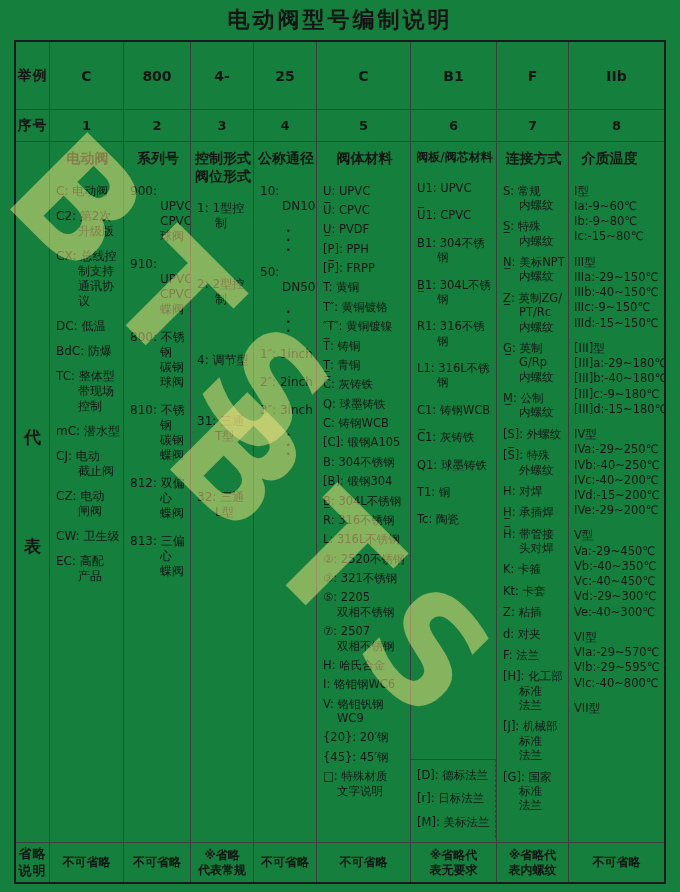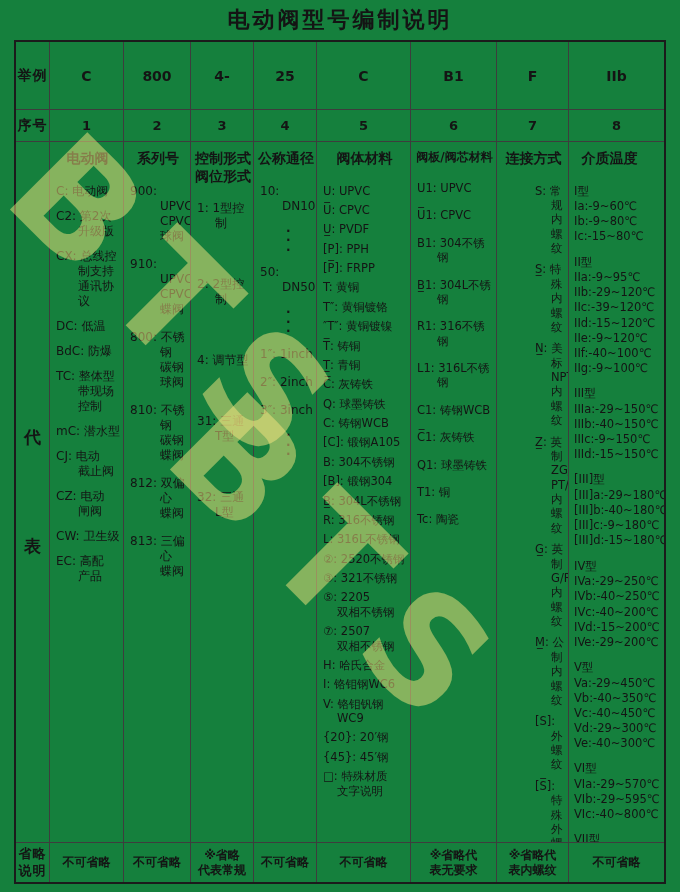--- a/index.html
+++ b/index.html
@@ -30,21 +30,21 @@
   .c1 .item{padding-left:22px;text-indent:-22px;margin-bottom:10px;}
   .c2 .item{padding-left:30px;text-indent:-30px;margin-bottom:13px;}
   .c3 .item{padding-left:18px;text-indent:-18px;margin-bottom:46px;}
   .c4 .item{margin-bottom:13px;padding-left:22px;text-indent:-22px;}
   .c4 .dots{line-height:0.8;margin:0 0 10px 0;padding-left:26px;text-indent:0;font-weight:bold;}
   .c5 .item{font-size:11.5px;margin-bottom:5px;padding-left:14px;text-indent:-14px;}
   .c6 .item{font-size:11.5px;margin-bottom:13px;padding-left:20px;text-indent:-20px;}
   .c6 .footer-box{margin-top:auto;border-top:1px solid #3d3d3d;border-right:1px dashed #3d3d3d;
                   margin-right:-3px;margin-left:-6px;padding:8px 2px 0 6px;}
   .c6 .footer-box .item{margin-bottom:9px;}
-  .c7 .item{font-size:11.5px;margin-bottom:7px;padding-left:16px;text-indent:-16px;margin-left:32px;}
+  .c7 .item{font-size:11.5px;margin-bottom:7px;padding-left:16px;text-indent:-16px;}
   .c8{padding-left:5px;padding-right:18px;}
   .grp{margin-bottom:10px;}
   .grp-label{font-size:11.5px;line-height:1.35;}
   .entry{font-size:11.5px;line-height:1.32;white-space:nowrap;}
   .wm{position:absolute;z-index:3;pointer-events:none;font-weight:bold;
       color:rgba(247,230,128,0.5);transform:rotate(45deg);transform-origin:left top;
       letter-spacing:26px;line-height:1;user-select:none;}
   .wm1{left:90px;top:110px;font-size:150px;}
   .wm2{left:250px;top:370px;font-size:150px;}
 </style>
@@ -206,20 +206,25 @@
           <div class="item">B1: 304不锈钢</div>
           <div class="item">B̲1: 304L不锈钢</div>
           <div class="item">R1: 316不锈钢</div>
           <div class="item">L1: 316L不锈钢</div>
           <div class="item">C1: 铸钢WCB</div>
           <div class="item">C̅1: 灰铸铁</div>
           <div class="item">Q1: 球墨铸铁</div>
           <div class="item">T1: 铜</div>
           <div class="item">Tc: 陶瓷</div>
         </div>
+      <div class="footer-box">
+          <div class="item">[D]: 德标法兰</div>
+          <div class="item">[r]: 日标法兰</div>
+          <div class="item">[M]: 美标法兰</div>
+        </div>
     </div>
     <div class="cell col c7">
       <div class="col-header">连接方式</div>
       <div>
           <div class="item">S: 常规
 内螺纹</div>
           <div class="item">S̲: 特殊
 内螺纹</div>
           <div class="item">N̲: 美标NPT
 内螺纹</div>
@@ -257,30 +262,20 @@
     <div class="cell col c8 lastcol">
       <div class="col-header">介质温度</div>
       <div>
           <div class="grp">
             <div class="grp-label">I型</div>
             <div class="entry">Ia:-9~60℃</div>
             <div class="entry">Ib:-9~80℃</div>
             <div class="entry">Ic:-15~80℃</div>
           </div>
           <div class="grp">
-            <div class="grp-label">II型</div>
-            <div class="entry">IIa:-9~95℃</div>
-            <div class="entry">IIb:-29~120℃</div>
-            <div class="entry">IIc:-39~120℃</div>
-            <div class="entry">IId:-15~120℃</div>
-            <div class="entry">IIe:-9~120℃</div>
-            <div class="entry">IIf:-40~100℃</div>
-            <div class="entry">IIg:-9~100℃</div>
-          </div>
-          <div class="grp">
             <div class="grp-label">III型</div>
             <div class="entry">IIIa:-29~150℃</div>
             <div class="entry">IIIb:-40~150℃</div>
             <div class="entry">IIIc:-9~150℃</div>
             <div class="entry">IIId:-15~150℃</div>
           </div>
           <div class="grp">
             <div class="grp-label">[III]型</div>
             <div class="entry">[III]a:-29~180℃</div>
             <div class="entry">[III]b:-40~180℃</div>

